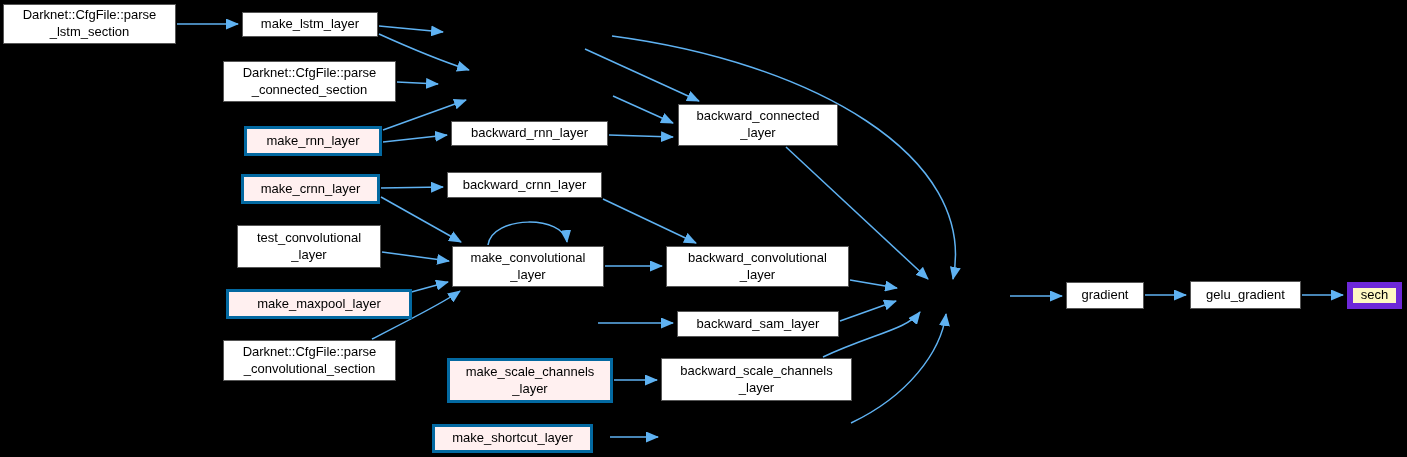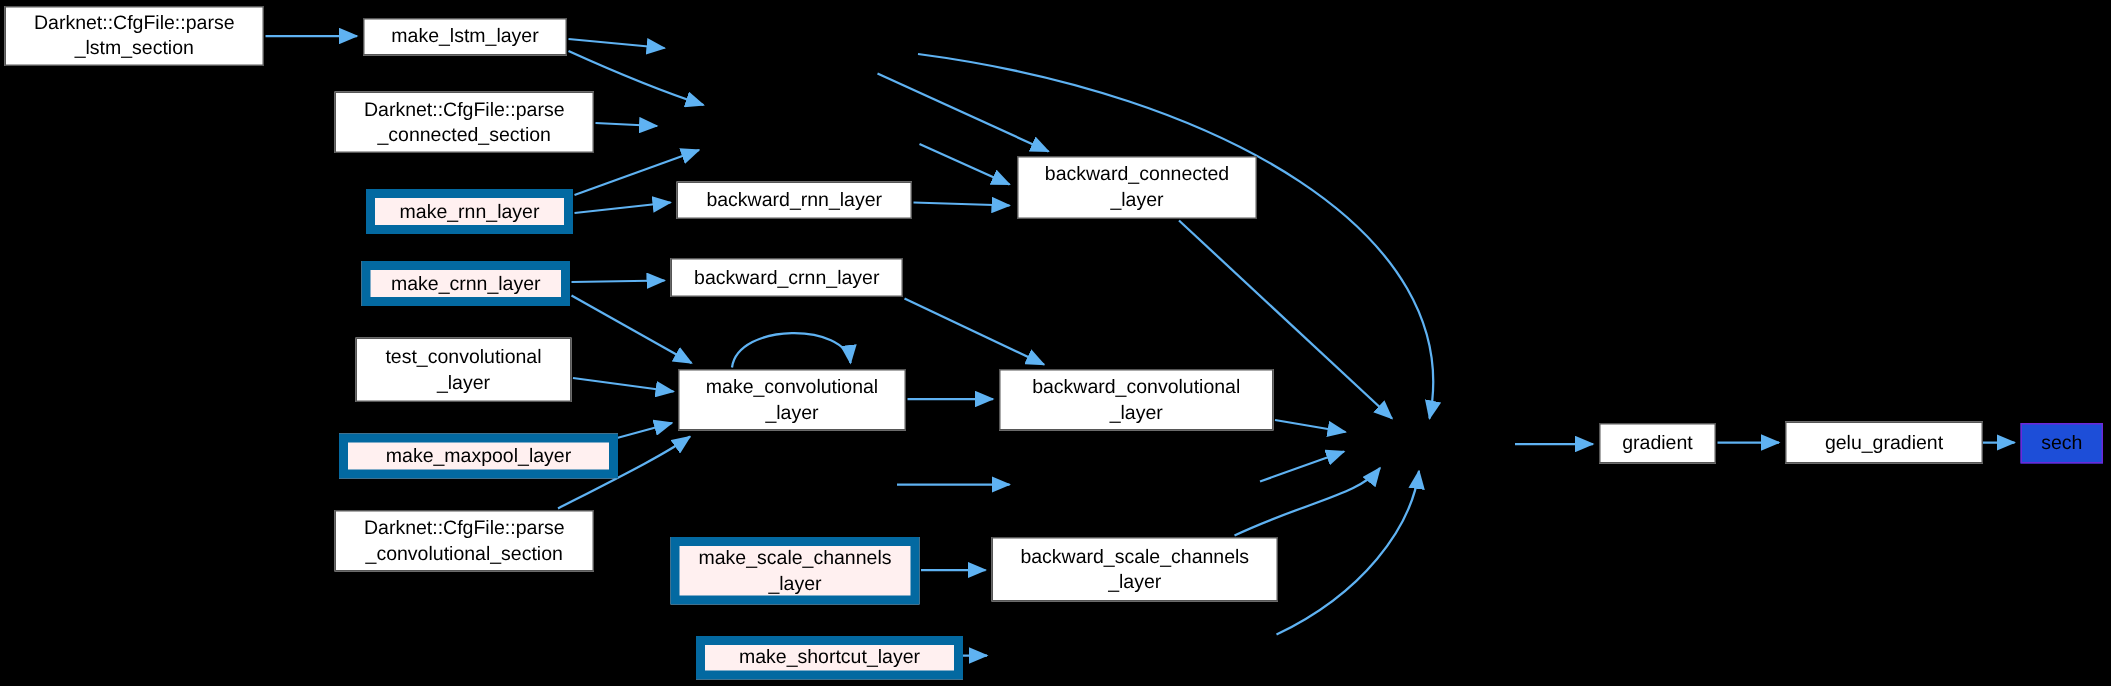--- a/index.html
+++ b/index.html
@@ -20,26 +20,26 @@
     font-size:13px;
     line-height:1.3;
     display:flex;
     align-items:center;
     justify-content:center;
     text-align:center;
     white-space:pre-line;
     cursor:pointer;
   }
   .node.truncated{
-    border:6px solid #0369a1;
+    border:3px solid #0369a1;
     background:#fff0f0;
   }
   .node.focus{
-    background:#1d4ed8;
-    border:1px solid #6d28d9;
+    background:#fef9c3;
+    border:6px solid #6d28d9;
   }
   .edge{fill:none;stroke:#5fb2f2;stroke-width:1.5px;}
 </style>
 </head>
 <body>
 
 <div id="canvas">
 
   <svg id="edges" width="1407" height="457" viewBox="0 0 1407 457">
     <defs>
@@ -89,24 +89,25 @@
 _layer</div>
   <div class="node truncated" style="left:241px;top:174px;width:139px;height:30px">make_crnn_layer</div>
   <div class="node" style="left:447px;top:172px;width:155px;height:26px">backward_crnn_layer</div>
   <div class="node" style="left:237px;top:225px;width:144px;height:43px">test_convolutional
 _layer</div>
   <div class="node" style="left:452px;top:246px;width:152px;height:41px">make_convolutional
 _layer</div>
   <div class="node" style="left:666px;top:246px;width:183px;height:41px">backward_convolutional
 _layer</div>
   <div class="node truncated" style="left:226px;top:289px;width:186px;height:30px">make_maxpool_layer</div>
+  <div class="node" style="left:677px;top:311px;width:162px;height:26px">backward_sam_layer</div>
   <div class="node" style="left:223px;top:340px;width:173px;height:41px">Darknet::CfgFile::parse
 _convolutional_section</div>
   <div class="node truncated" style="left:447px;top:358px;width:166px;height:45px">make_scale_channels
 _layer</div>
   <div class="node" style="left:661px;top:358px;width:191px;height:43px">backward_scale_channels
 _layer</div>
-  <div class="node truncated" style="left:464px;top:424px;width:178px;height:29px">make_shortcut_layer</div>
+  <div class="node truncated" style="left:432px;top:424px;width:161px;height:29px">make_shortcut_layer</div>
   <div class="node" style="left:1066px;top:282px;width:78px;height:27px">gradient</div>
-  <div class="node" style="left:1190px;top:281px;width:132px;height:28px">gelu_gradient</div>
+  <div class="node" style="left:1190px;top:281px;width:111px;height:28px">gelu_gradient</div>
   <div class="node focus" style="left:1347px;top:282px;width:55px;height:27px">sech</div>
 
 </div>
 
 </body></html>

